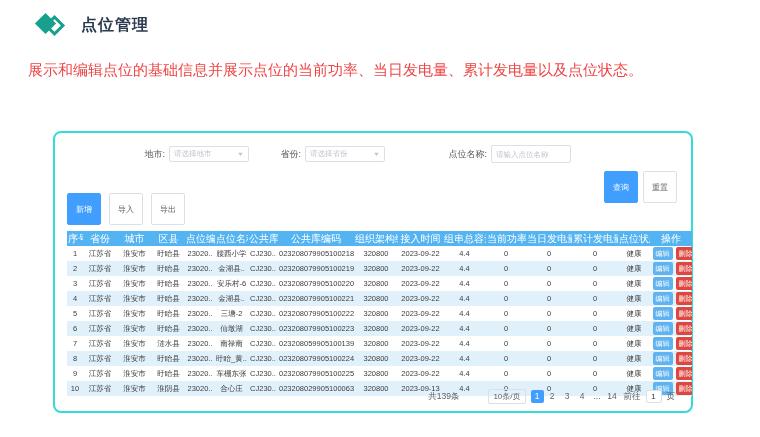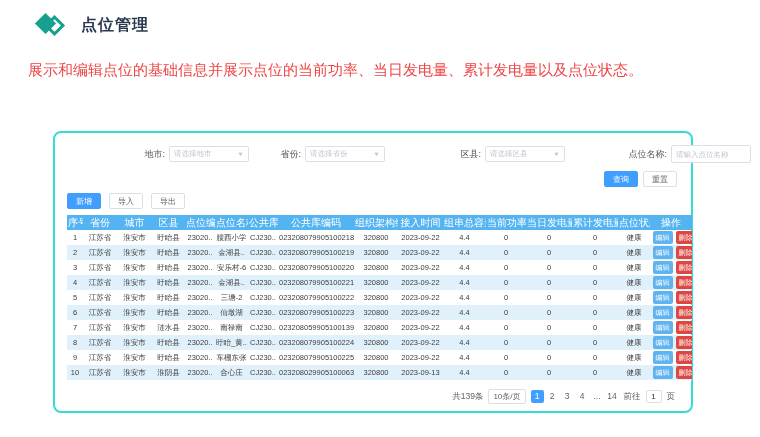--- a/index.html
+++ b/index.html
@@ -30,21 +30,21 @@
   .sel { width:80px; }
   .ph { font-size:7.5px; color:#c0c4cc; white-space:nowrap; overflow:hidden; }
   .selval { font-size:8px; color:#333; }
   .arrow { font-size:7px; color:#c0c4cc; transform:scaleY(.8); }
   input.txt { width:80px; height:16px; border:1px solid #dcdfe6; border-radius:2px;
               font-size:7.5px; padding:8px 4px; color:#333; outline:none; }
   input.txt::placeholder { color:#c0c4cc; }
   .l1 { width:52px; } .l2 { width:52px; margin-left:46px; } .l3 { width:48px; margin-left:48px; }
   .l4 { width:62px; margin-left:40px; }
   .fbtns { position:absolute; right:14px; top:38px; display:flex; gap:5px; }
-  .btn { font-size:8px; height:16px; padding:0 8px; border-radius:2px; border:1px solid #dcdfe6;
+  .btn { font-size:8px; height:32px; padding:0 8px; border-radius:2px; border:1px solid #dcdfe6;
          background:#fff; color:#606266; cursor:pointer; }
   .btn.primary { background:#409eff; border-color:#409eff; color:#fff; }
 
   
   .toolbar { display:flex; gap:8px; margin-top:28px; margin-bottom:6px; }
 
   
   table { width:625px; border-collapse:collapse; table-layout:fixed; }
   th { background:#54b4f2; color:#fff; font-size:10px; font-weight:normal; height:15px;
        white-space:nowrap; overflow:hidden; padding:0 1px; }
@@ -52,21 +52,21 @@
        overflow:hidden; padding:0 1px; }
   tbody tr:nth-child(even) td { background:#e1f1fc; }
   .chip { display:inline-block; font-size:7px; color:#fff; padding:1.5px 3px; border-radius:2px;
           cursor:pointer; margin:0 1.5px; }
   .chip.edit { background:#5fb3f0; }
   .chip.del  { background:#dd4740; }
 
   
   .pager { position:absolute; right:16px; bottom:7px; display:flex; align-items:center;
            gap:5px; font-size:8.5px; color:#606266; }
-  .psize { border:1px solid #dcdfe6; border-radius:2px; padding:1px 4px; font-size:8px; cursor:pointer; }
+  .psize { border:1px solid #dcdfe6; border-radius:2px; padding:1px 4px; font-size:8px; cursor:pointer;margin-left:24px; }
   .pg { min-width:13px; height:13px; line-height:13px; text-align:center; cursor:pointer; }
   .pg.active { background:#409eff; color:#fff; border-radius:2px; }
   .pg.dots { cursor:default; }
   input.goto { width:16px; height:13px; border:1px solid #dcdfe6; border-radius:2px;
                font-size:8px; text-align:center; outline:none; color:#333; }
 </style>
 </head>
 <body>
 
 <div class="hdr">
@@ -86,27 +86,20 @@
       <div class="flabel l2">地市:</div>
       <div class="ctl sel" style="margin-left:4px">
         <span class="ph">请选择地市</span>
         <span class="arrow">▼</span>
       </div>
     </div>
     <div class="fitem">
       <div class="flabel l1">省份:</div>
       <div class="ctl sel" style="margin-left:4px">
         <span class="ph">请选择省份</span>
-        <span class="arrow">▼</span>
-      </div>
-    </div>
-    <div class="fitem">
-      <div class="flabel l3">区县:</div>
-      <div class="ctl sel" style="margin-left:4px">
-        <span class="ph">请选择区县</span>
         <span class="arrow">▼</span>
       </div>
     </div>
     <div class="fitem">
       <div class="flabel l4">点位名称:</div>
       <input class="txt" style="margin-left: 4px;" placeholder="请输入点位名称">
     </div>
   </div>
 
 

